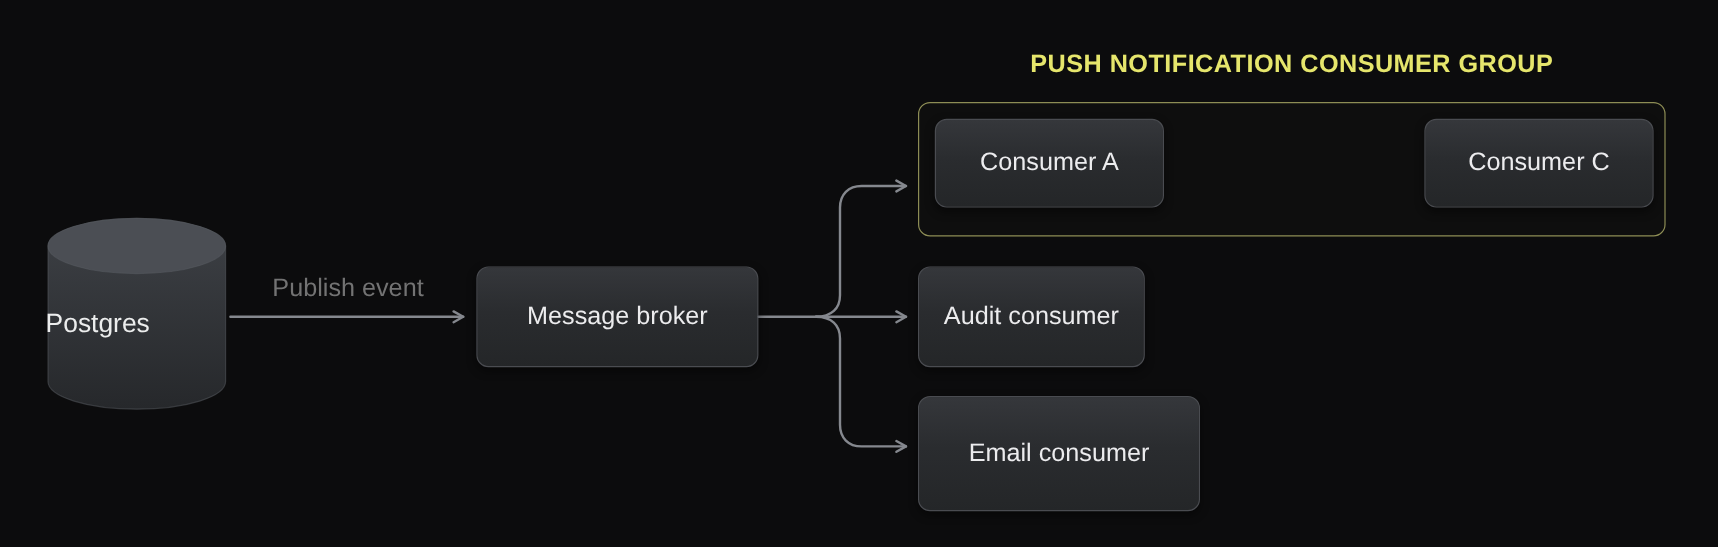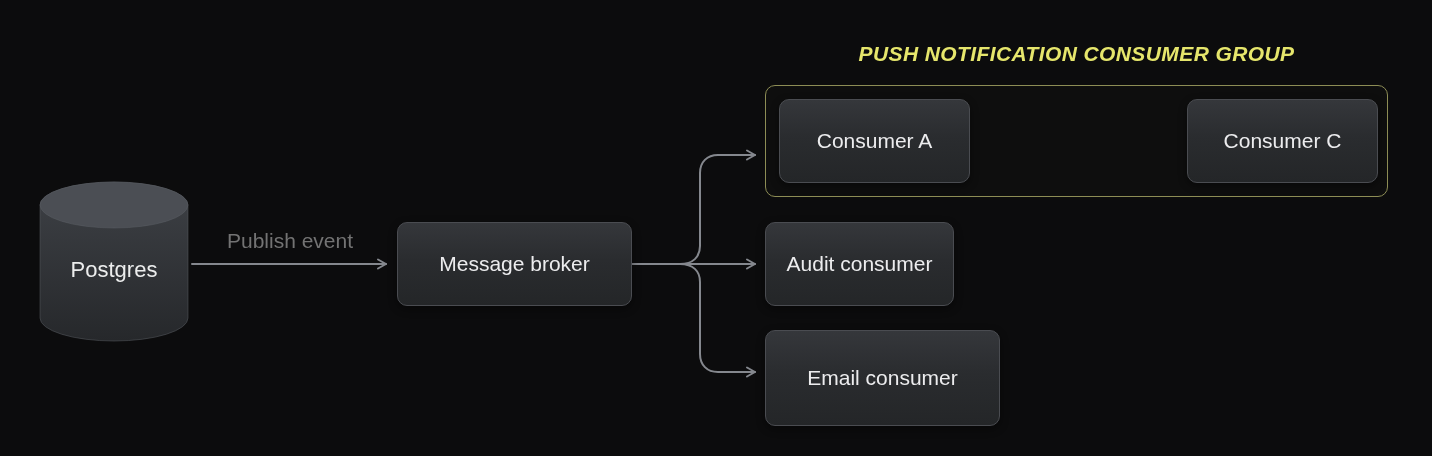--- a/index.html
+++ b/index.html
@@ -25,21 +25,21 @@
     font-size: 21px;
     display: flex;
     align-items: center;
     justify-content: center;
     box-shadow: 0 3px 8px rgba(0,0,0,0.45);
     white-space: nowrap;
   }
   .node-broker   { left: 397px; top: 222px; width: 235px; height: 84px; }
   .node-audit    { left: 765px; top: 222px; width: 189px; height: 84px; }
   .node-email    { left: 765px; top: 330px; width: 235px; height: 96px; }
-  .node-consumer { top: 99px; width: 191px; height: 84px; }
+  .node-consumer { top: 99px; width: 191px; height: 74px; }
   .node-consumer.a { left: 779px; }
   .node-consumer.b { left: 984px; }
   .node-consumer.c { left: 1187px; }
 
   .group-box {
     position: absolute;
     left: 765px; top: 85px;
     width: 623px; height: 112px;
     box-sizing: border-box;
     border: 1px solid #8d8d55;
@@ -49,41 +49,40 @@
   .group-title {
     position: absolute;
     left: 765px; top: 42px;
     width: 623px;
     text-align: center;
     color: #e6e66c;
     font-size: 21px;
     font-weight: bold;
     letter-spacing: 0.4px;
     white-space: nowrap;
-    font-style: italic;
   }
   .edge-label {
     position: absolute;
     left: 192px; top: 229px;
     width: 196px;
     text-align: center;
     color: #737373;
     font-size: 21px;
     white-space: nowrap;
   }
   .cylinder-wrap {
     position: absolute;
     left: 38px; top: 180px;
     width: 152px; height: 164px;
   }
   .cylinder-label {
     position: absolute;
     left: 0; right: 0;
     top: 77px;
-    text-align: center;
+    text-align: left;
     color: #eceded;
     font-size: 22px;
   }
   svg { display: block; }
   .connectors {
     position: absolute;
     left: 0; top: 0;
     pointer-events: none;
   }
 </style>

